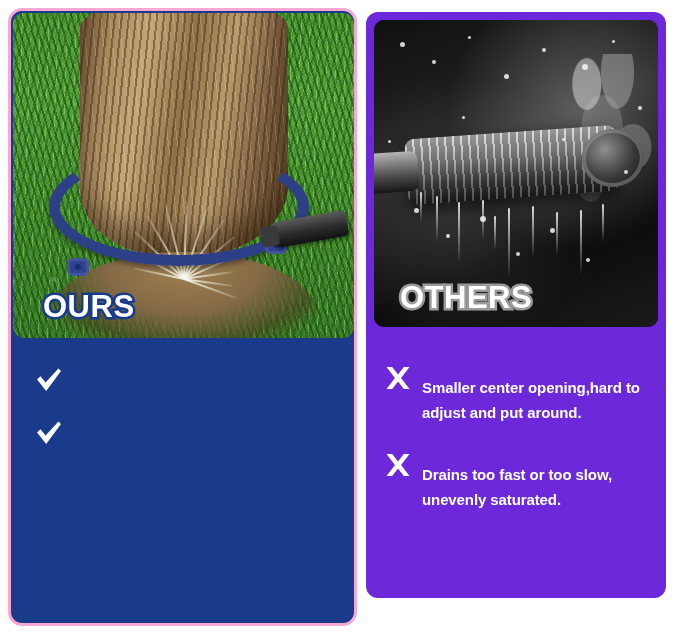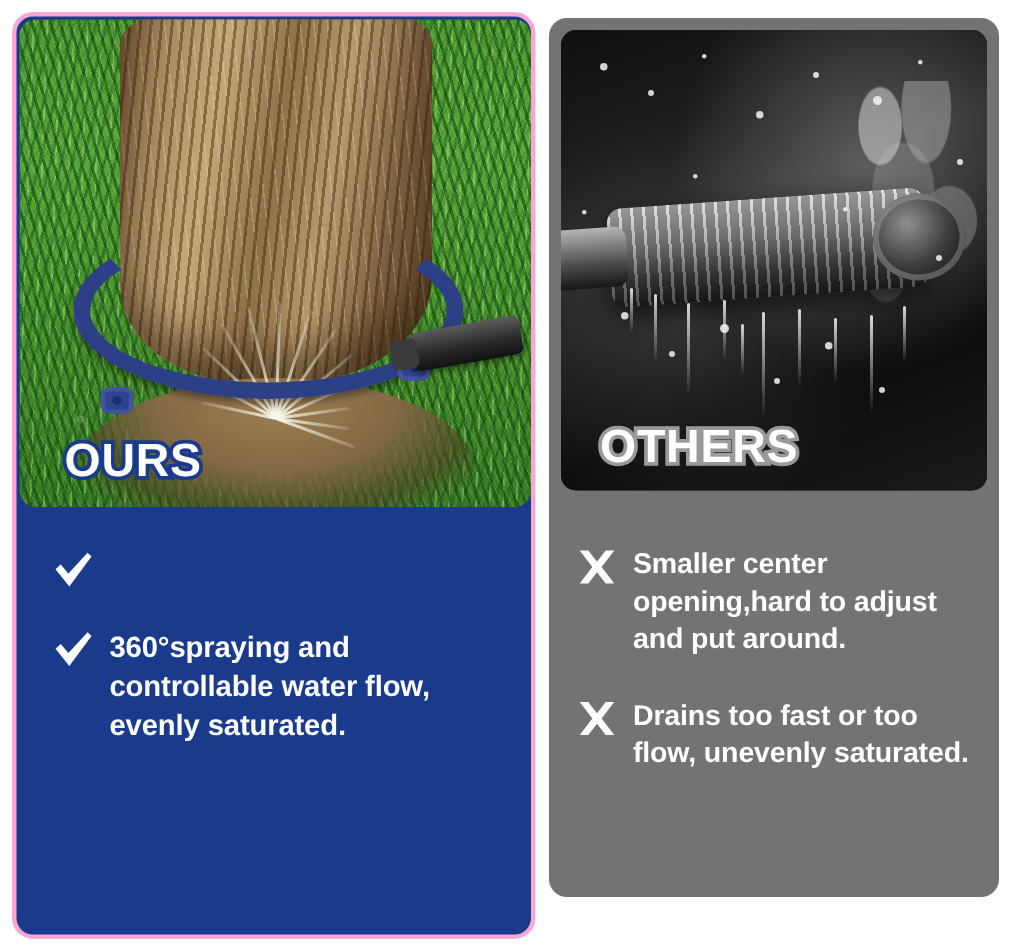--- a/index.html
+++ b/index.html
@@ -36,21 +36,21 @@
     background: #1a3a8c;
     border: 3px solid #f9a8d4;
     border-radius: 14px;
   }
 
   .card-others {
     left: 366px;
     top: 12px;
     width: 300px;
     height: 586px;
-    background: #737373;
+    background: #6d28d9;
     border-radius: 12px;
   }
 
   
   .photo {
     position: absolute;
     left: 0;
     top: 0;
     overflow: hidden;
   }
@@ -270,21 +270,21 @@
     margin-bottom: 26px;
   }
 
   .bullet-text {
     color: #ffffff;
     font-weight: 700;
     font-size: 19.5px;
     line-height: 26px;
     letter-spacing: -.1px;
   }
-  .bullets-others .bullet-text { font-size: 19px; line-height: 25px; }
+  .bullets-others .bullet-text { font-size: 15px; line-height: 25px; margin-top: 11px; }
 
   .icon-check, .icon-x {
     flex: 0 0 auto;
     width: 28px;
     height: 26px;
     margin-top: 1px;
   }
   .icon-check svg, .icon-x svg { display: block; width: 100%; height: 100%; }
 </style>
 </head>
@@ -329,21 +329,20 @@
           </svg>
         </span>
       </div>
 
       <div class="bullet">
         <span class="icon-check">
           <svg viewBox="0 0 28 26" xmlns="http://www.w3.org/2000/svg">
             <path d="M2 12.5 L5.5 9.3 L10.6 15.4 L23.4 1.5 L26 4.0 L11.2 24.0 Z" fill="#ffffff"></path>
           </svg>
         </span>
-        <span class="bullet-text">360°spraying and controllable water flow, evenly saturated.</span>
       </div>
 
     </div>
   </div>
 
   <div class="card card-others">
 
     <div class="photo photo-others">
       <div class="scene-dark"></div>
       <div class="foliage"></div>
@@ -394,19 +393,19 @@
         </span>
         <span class="bullet-text">Smaller center opening,hard to adjust and put around.</span>
       </div>
 
       <div class="bullet">
         <span class="icon-x">
           <svg viewBox="0 0 28 26" xmlns="http://www.w3.org/2000/svg">
             <path d="M2.5 2 L8.2 2 L14 9.5 L19.8 2 L25.5 2 L17.1 13 L25.5 24 L19.8 24 L14 16.5 L8.2 24 L2.5 24 L10.9 13 Z" fill="#ffffff"></path>
           </svg>
         </span>
-        <span class="bullet-text">Drains too fast or too flow, unevenly saturated.</span>
+        <span class="bullet-text">Drains too fast or too slow, unevenly saturated.</span>
       </div>
 
     </div>
   </div>
 
 </div>
 
 </body></html>

